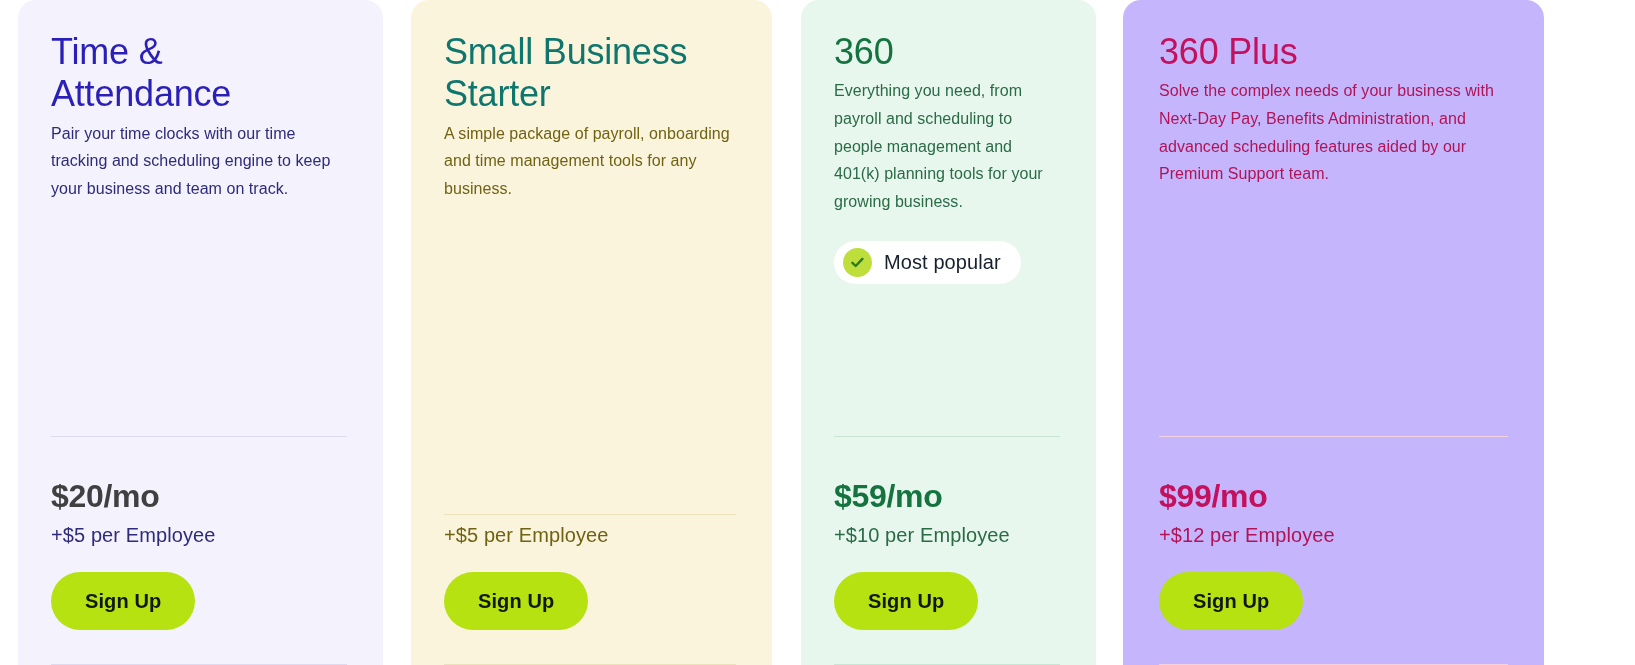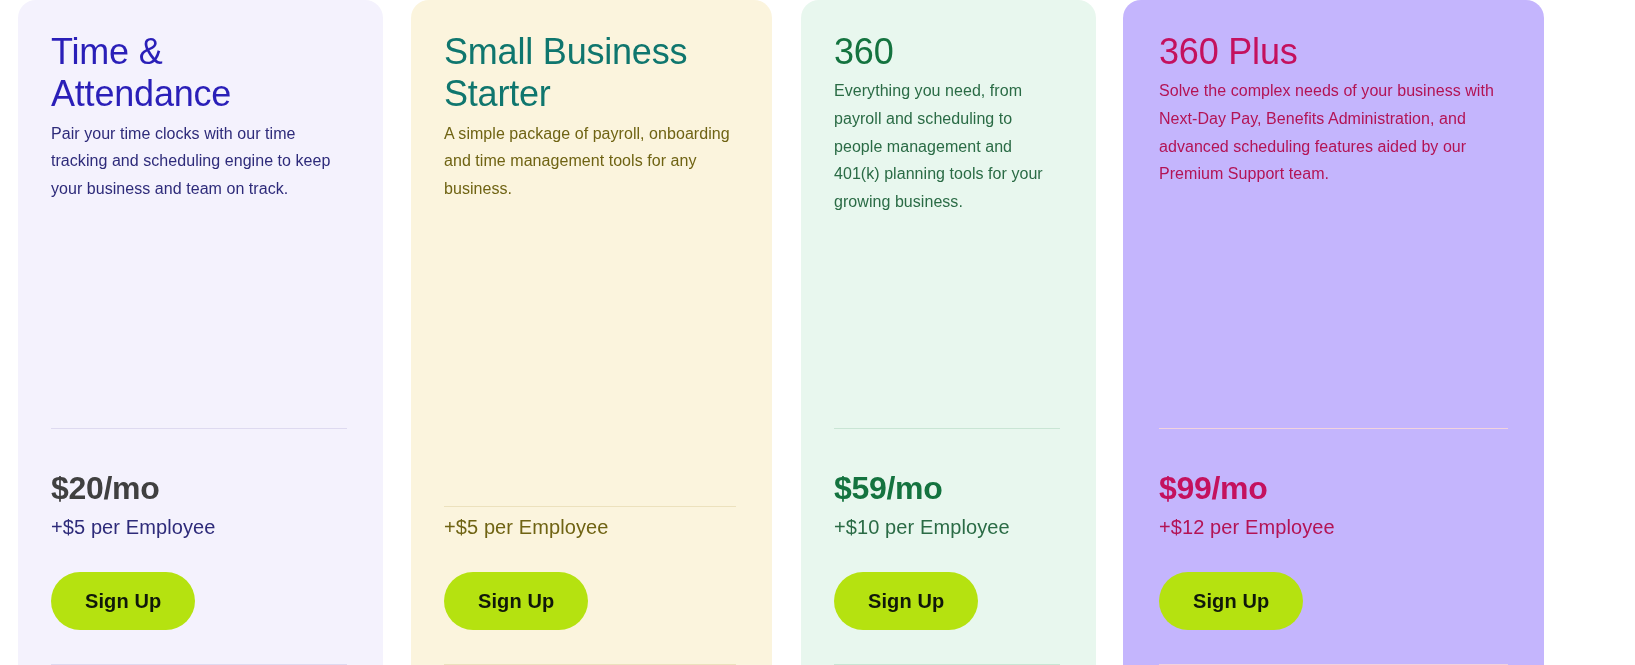--- a/index.html
+++ b/index.html
@@ -133,21 +133,21 @@
     line-height: 1.5;
     margin: 5px 0 0 0;
     letter-spacing: 0.1px;
   }
   .card-0 .price-sub { color: #2e2b7a; }
   .card-1 .price-sub { color: #6f6313; }
   .card-2 .price-sub { color: #2a6b45; }
   .card-3 .price-sub { color: #b31355; }
 
   .signup-btn {
-    margin-top: 30px;
+    margin-top: 22px;
     display: inline-flex;
     align-items: center;
     justify-content: center;
     background: #b5e210;
     color: #10180a;
     border: none;
     border-radius: 999px;
     font-family: "Liberation Sans", sans-serif;
     font-size: 20px;
     font-weight: 700;
@@ -198,20 +198,28 @@
     <div class="price-block">
       <div class="price-sub">+$5 per Employee</div>
       <button class="signup-btn">Sign Up</button>
       <div class="bottom-divider"></div>
     </div>
   </div>
 
   <div class="card card-2">
     <h2 class="card-title">360</h2>
     <p class="card-desc">Everything you need, from payroll and scheduling to people management and 401(k) planning tools for your growing business.</p>
+    <div class="badge">
+      <span class="badge-check">
+        <svg width="17" height="17" viewBox="0 0 17 17" aria-hidden="true">
+          <path d="M3.4 8.8 L6.7 12.0 L13.4 4.9" fill="none" stroke="#2f7a1f" stroke-width="2.4" stroke-linecap="round" stroke-linejoin="round"></path>
+        </svg>
+      </span>
+      <span class="badge-label">Most popular</span>
+    </div>
     <div class="grow"></div>
     <div class="divider"></div>
     <div class="price-block">
       <div class="price">$59/mo</div>
       <div class="price-sub">+$10 per Employee</div>
       <button class="signup-btn">Sign Up</button>
       <div class="bottom-divider"></div>
     </div>
   </div>
 

